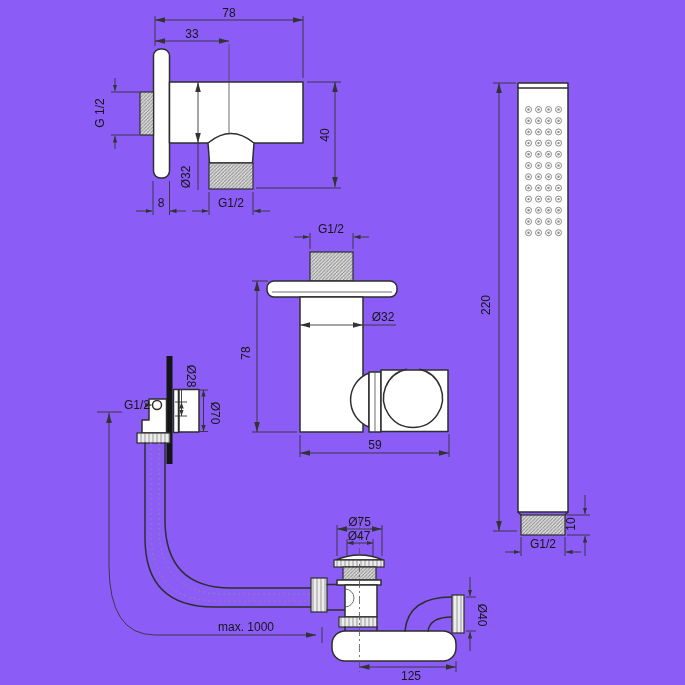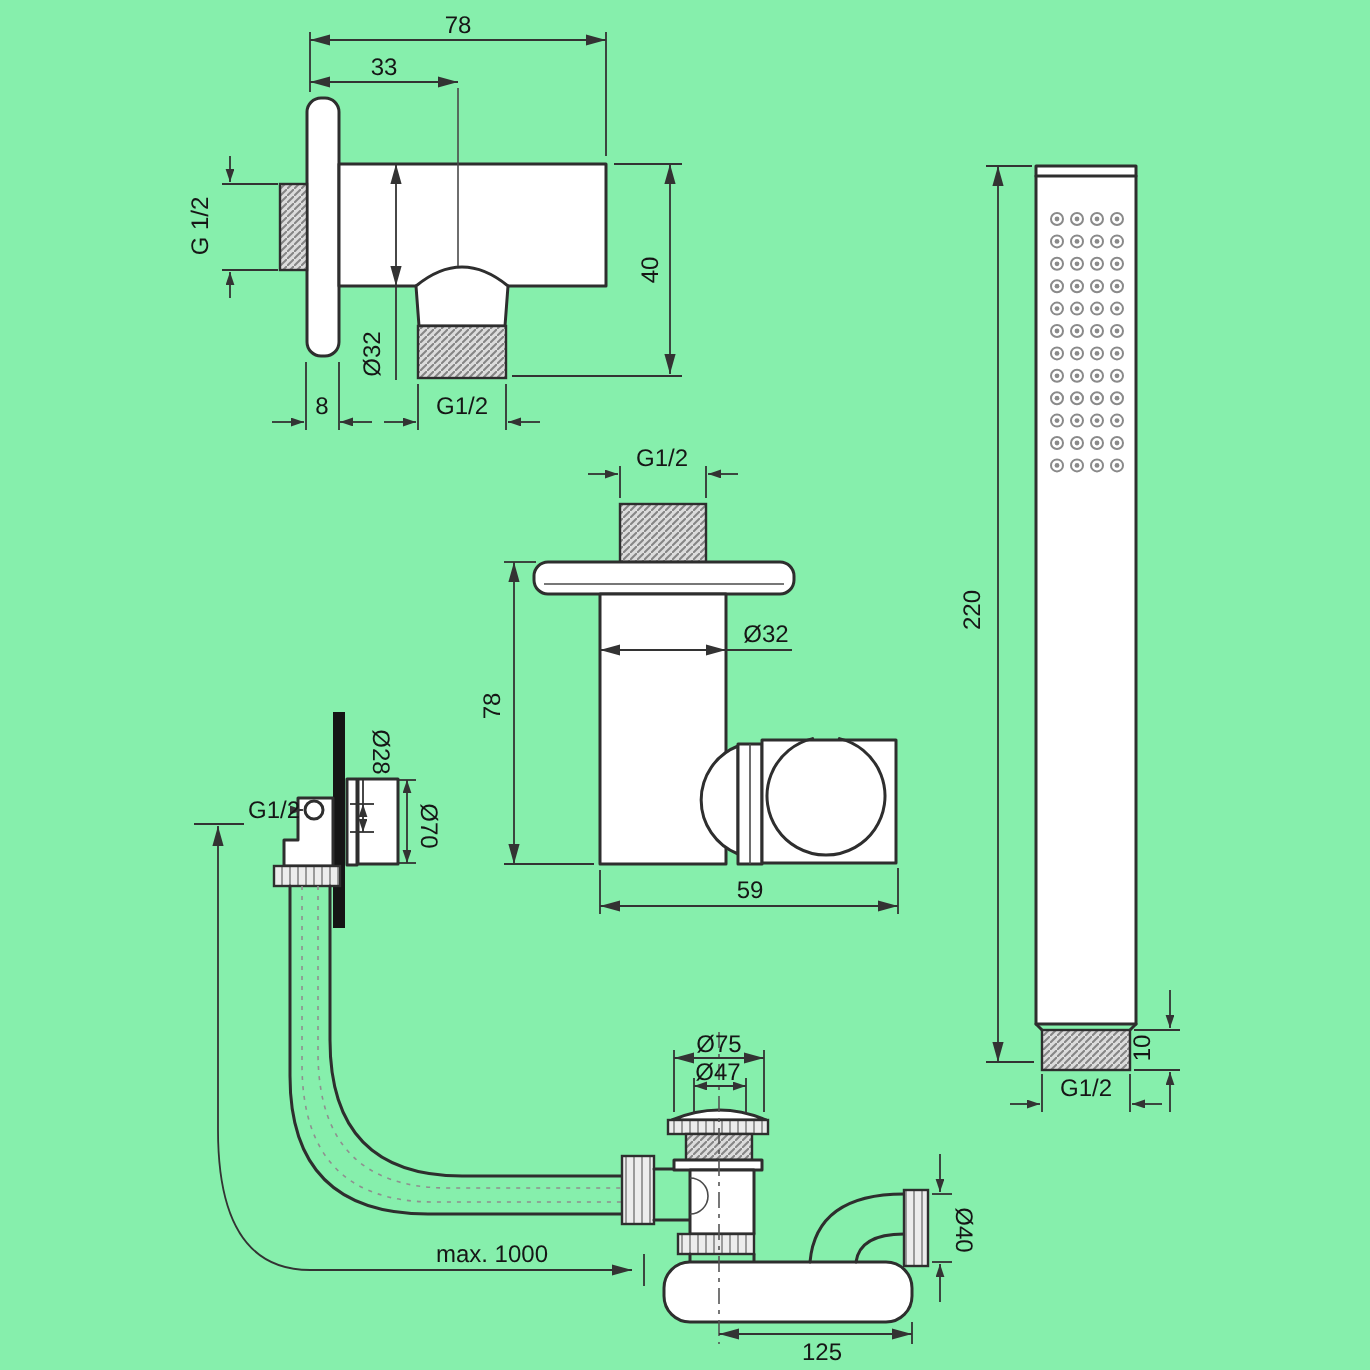--- a/index.html
+++ b/index.html
@@ -1,16 +1,16 @@
 <!DOCTYPE html>
 <html><head>
 <meta charset="utf-8">
 <style>
   html,body{margin:0;padding:0;background:#fff;}
-  .stage{position:relative;width:685px;height:685px;background:#86efac;overflow:hidden;
+  .stage{position:relative;width:685px;height:685px;background:#8b5cf6;overflow:hidden;
          font-family:"Liberation Sans",sans-serif;}
   svg text{font-family:"Liberation Sans",sans-serif;font-size:12px;fill:#161616;}
   .of{fill:#ffffff;stroke:#2e2e2e;stroke-width:1.5;stroke-linejoin:round;}
   .o {fill:none;stroke:#2e2e2e;stroke-width:1.5;stroke-linejoin:round;stroke-linecap:round;}
   .thr{fill:url(#pat-thread);stroke:#2e2e2e;stroke-width:1.2;}
   .rg {fill:url(#pat-ridge);stroke:#2e2e2e;stroke-width:1.2;}
   .d{fill:none;stroke:#333333;stroke-width:0.9;}
   .thin{fill:none;stroke:#4a4a4a;stroke-width:0.8;}
   .dash{fill:none;stroke:#8f8f8f;stroke-width:0.8;stroke-dasharray:2 3;}
   .cl{fill:none;stroke:#555555;stroke-width:0.8;stroke-dasharray:8 3 2 3;}

